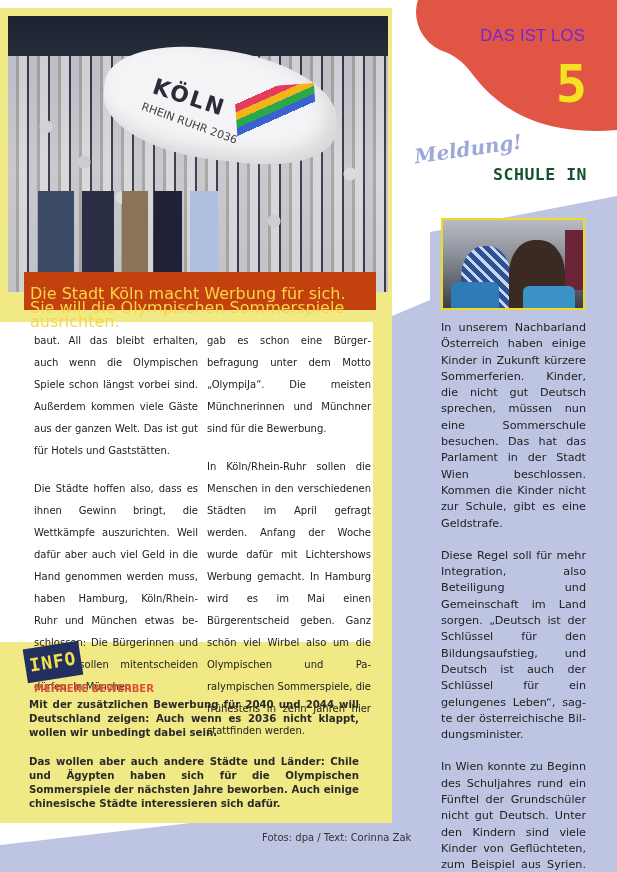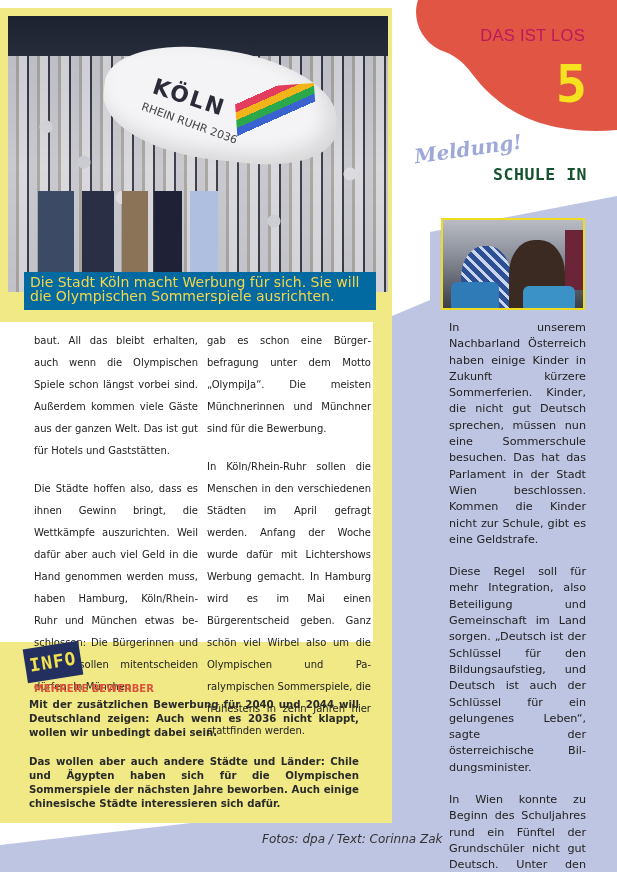--- a/index.html
+++ b/index.html
@@ -55,23 +55,23 @@
     transform: rotate(-10deg);
   }
   .officials {
     position: absolute; left: 30px; top: 175px; width: 200px; height: 100px;
     background:
       linear-gradient(90deg, #3c4a66 0 18%, transparent 18% 22%, #2a2f45 22% 38%, transparent 38% 42%, #8a7357 42% 55%, transparent 55% 58%, #1f2236 58% 72%, transparent 72% 76%, #aebfe0 76% 90%, transparent 90%);
   }
 
   .photo-caption {
     left: 24px; top: 272px; width: 352px; height: 38px; z-index: 3;
-    background: #0369a1; color: #f6d64a;
-    font-family: "DejaVu Sans", sans-serif; font-size: 14px; line-height: 14px;
-    padding: 3px 6px; box-sizing: border-box;
+    background: #c2410c; color: #f6d64a;
+    font-family: "DejaVu Sans", sans-serif; font-size: 16px; line-height: 14px;
+    padding: 15px 6px; box-sizing: border-box;
   }
 
   
   .text-area {
     left: 0; top: 322px; width: 373px; height: 320px; background: #ffffff; z-index: 2;
   }
   .col {
     position: absolute; top: 330px; width: 164px; z-index: 3;
     font-size: 10px; line-height: 22px; color: #222; text-align: justify;
     hyphens: manual;
@@ -93,27 +93,27 @@
     font-family: "DejaVu Sans", sans-serif;
   }
   .info-text {
     left: 29px; top: 698px; width: 330px; z-index: 3;
     font-weight: bold; font-size: 10.2px; line-height: 14.2px; color: #2a2a2a; text-align: justify;
   }
   .info-text p { margin: 0 0 14px 0; }
 
   .credits {
     left: 262px; top: 832px; z-index: 3;
-    font-style: italic; font-size: 12px; color: #333; text-align: right;
+    font-size: 10px; color: #333; text-align: right;
   }
 
   
   .section-label {
     right: 32px; top: 26px; z-index: 3;
-    color: #be185d; font-size: 16.5px; font-family: "Liberation Sans", sans-serif;
+    color: #6d28d9; font-size: 16.5px; font-family: "Liberation Sans", sans-serif;
     letter-spacing: 0.3px;
   }
   .page-number {
     right: 30px; top: 58px; z-index: 3;
     color: #f6e21e; font-family: "DejaVu Sans Mono", monospace; font-weight: bold;
     font-size: 52px; line-height: 52px;
   }
   .meldung {
     left: 414px; top: 137px; z-index: 3;
     color: #9ea9d9; font-family: "DejaVu Serif", serif; font-style: italic; font-weight: bold;
@@ -138,21 +138,21 @@
     background: #3a2a22;
   }
   .news-photo .bag1 { position: absolute; left: 8px; top: 62px; width: 48px; height: 30px; background: #2f7bb8; border-radius: 6px; }
   .news-photo .bag2 { position: absolute; left: 80px; top: 66px; width: 52px; height: 26px; background: #3b92c7; border-radius: 6px; }
   .news-photo .coat { position: absolute; right: 0; top: 10px; width: 18px; height: 60px; background: #6b2438; }
 
   .right-text {
     left: 441px; top: 320px; width: 145px; z-index: 3;
     font-size: 11.2px; line-height: 16.3px; color: #222; text-align: justify;
   }
-  .right-text p { margin: 0 0 16px 8px; }
+  .right-text p { margin: 0 0 16px 0; }
 </style>
 </head>
 <body>
 
 <svg id="bg-shapes" viewBox="0 0 617 872">
   <path d="M430 232 L617 196 L617 872 L0 872 L0 845 L392 800 L392 316 L430 300 Z" fill="#bec5e3"></path>
   <path d="M418 0 L617 0 L617 130 C560 135 520 120 495 98 C470 78 470 60 440 50 C420 40 412 18 418 0 Z" fill="#e05544"></path>
 </svg>
 
 <div class="abs yellow-frame"></div>

